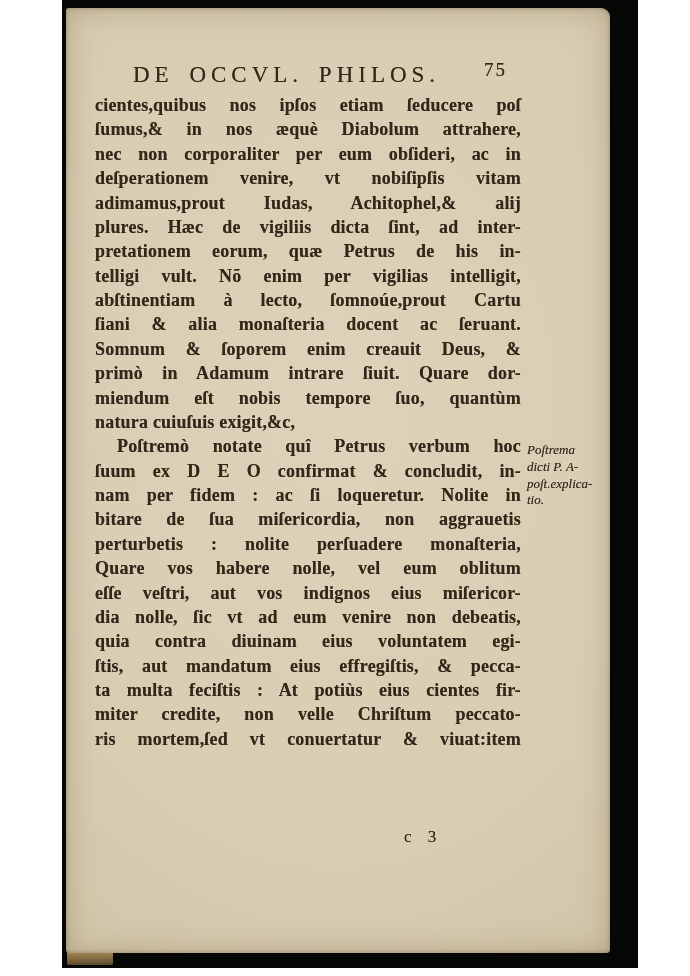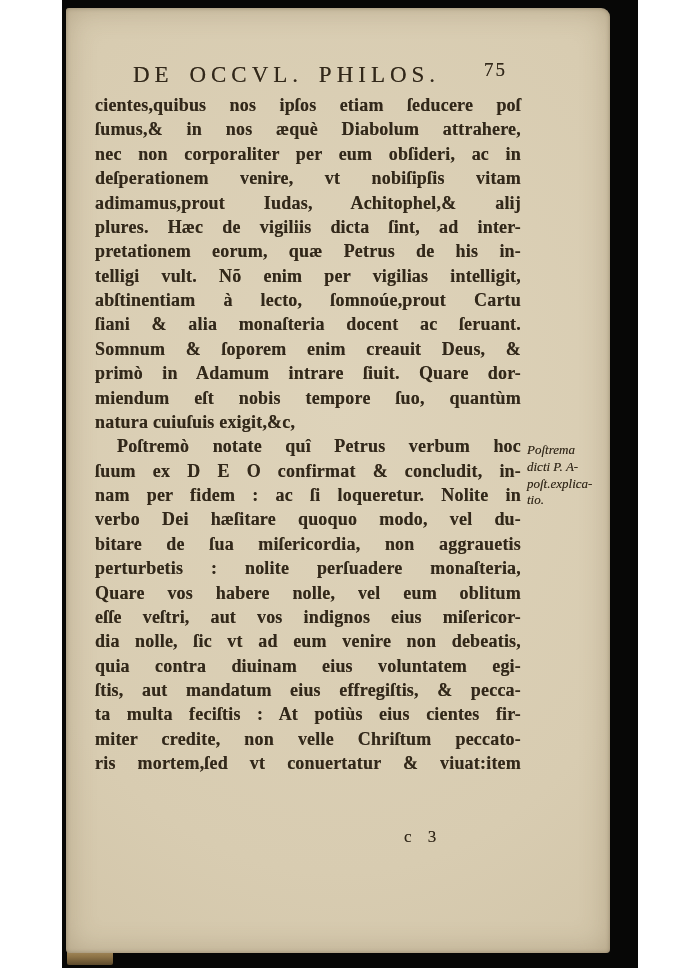--- a/index.html
+++ b/index.html
@@ -81,21 +81,20 @@
         <div class="bline">telligi vult. Nõ enim per vigilias intelligit,</div>
         <div class="bline">abſtinentiam à lecto, ſomnoúe,prout Cartu</div>
         <div class="bline">ſiani &amp; alia monaſteria docent ac ſeruant.</div>
         <div class="bline">Somnum &amp; ſoporem enim creauit Deus, &amp;</div>
         <div class="bline">primò in Adamum intrare ſiuit. Quare dor-</div>
         <div class="bline">miendum eſt nobis tempore ſuo, quantùm</div>
         <div class="bline flush">natura cuiuſuis exigit,&amp;c,</div>
         <div class="bline indent">Poſtremò notate quî Petrus verbum hoc</div>
         <div class="bline">ſuum ex D E O confirmat &amp; concludit, in-</div>
         <div class="bline">nam per fidem : ac ſi loqueretur. Nolite in</div>
-        <div class="bline">verbo Dei hæſitare quoquo modo, vel du-</div>
         <div class="bline">bitare de ſua miſericordia, non aggrauetis</div>
         <div class="bline">perturbetis : nolite perſuadere monaſteria,</div>
         <div class="bline">Quare vos habere nolle, vel eum oblitum</div>
         <div class="bline">eſſe veſtri, aut vos indignos eius miſericor-</div>
         <div class="bline">dia nolle, ſic vt ad eum venire non debeatis,</div>
         <div class="bline">quia contra diuinam eius voluntatem egi-</div>
         <div class="bline">ſtis, aut mandatum eius effregiſtis, &amp; pecca-</div>
         <div class="bline">ta multa feciſtis : At potiùs eius cientes fir-</div>
         <div class="bline">miter credite, non velle Chriſtum peccato-</div>
         <div class="bline">ris mortem,ſed vt conuertatur &amp; viuat:item</div>

